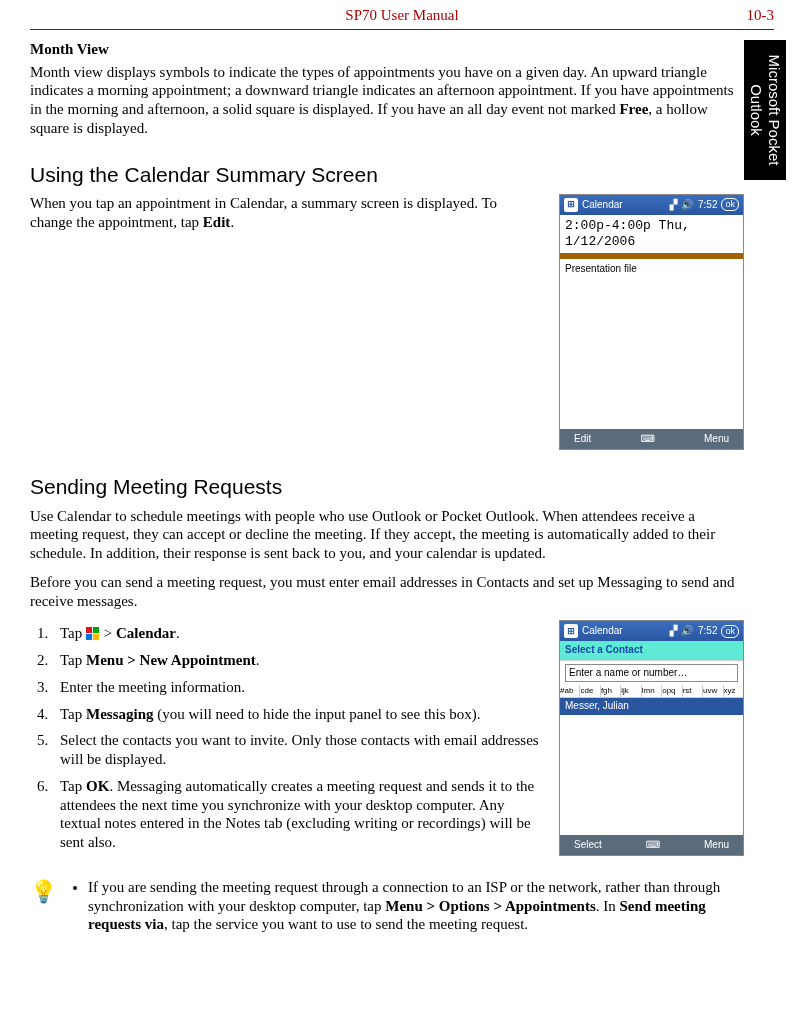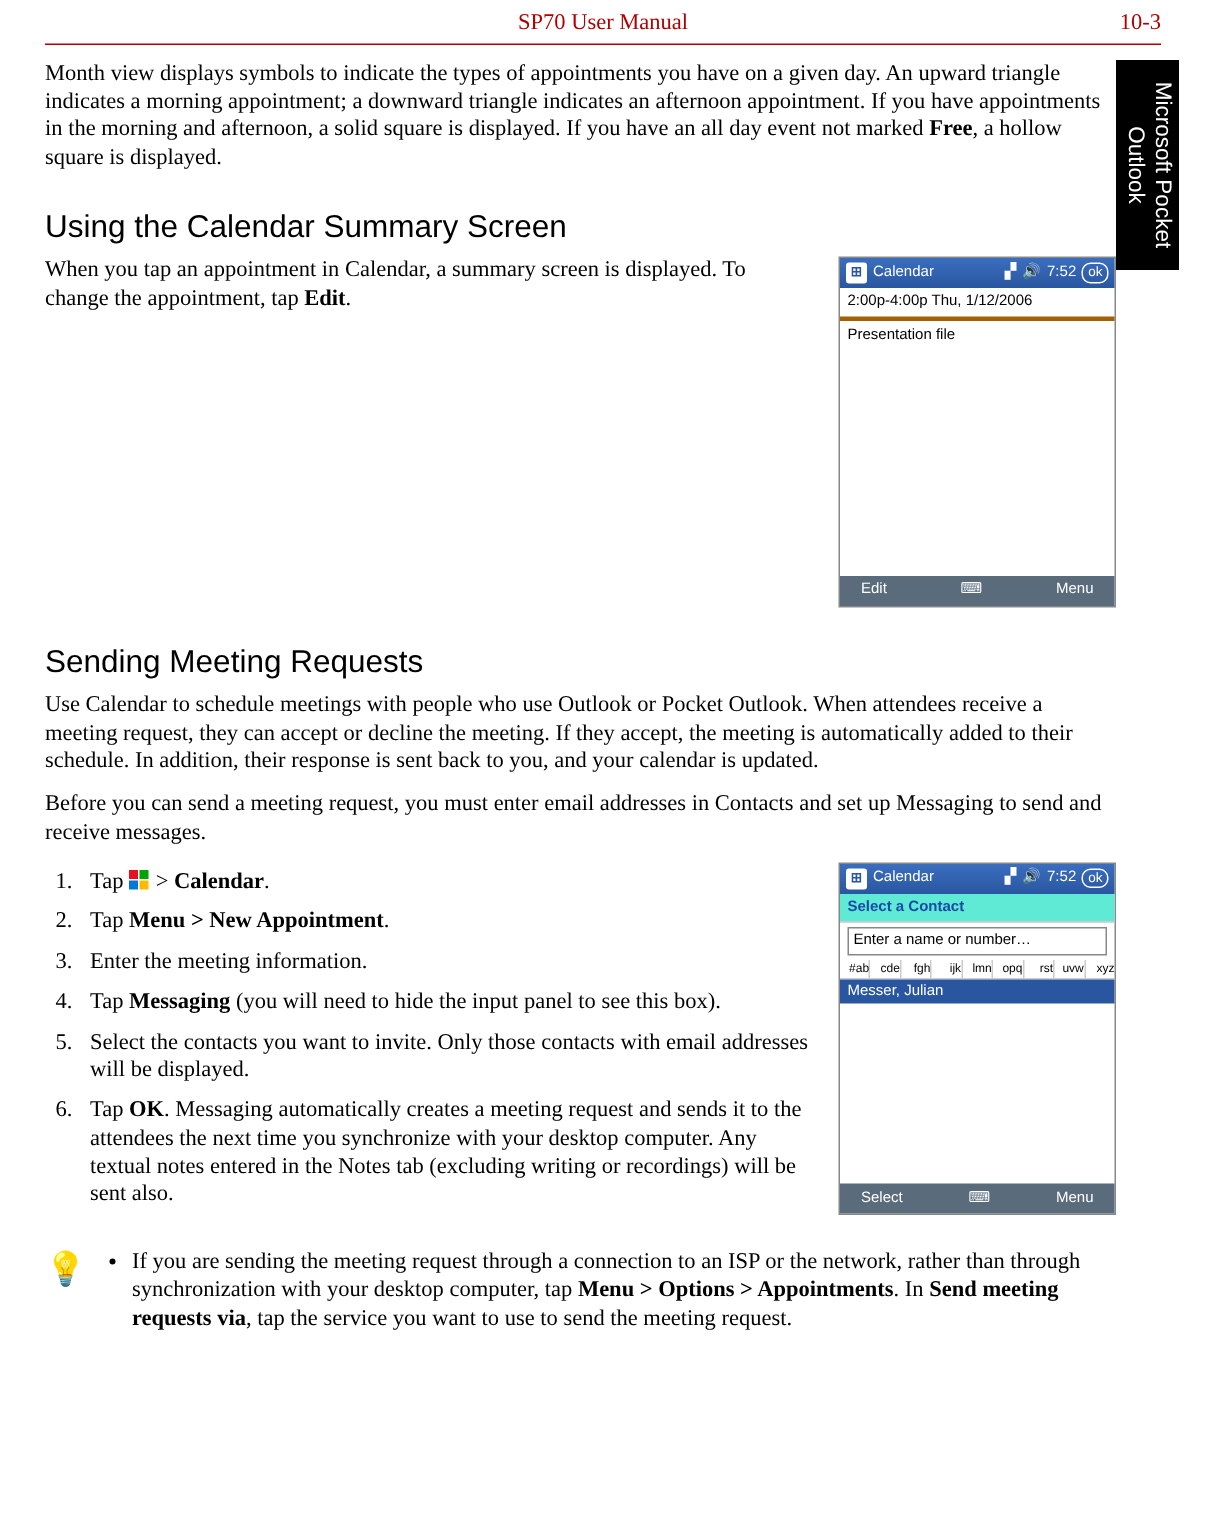--- a/index.html
+++ b/index.html
@@ -97,38 +97,38 @@
   .shot .titlebar .spacer { flex:1; }
   .shot .titlebar .ok { border:1px solid #fff; border-radius:6px; padding:0 3px; font-size:9px;}
   .shot .banner {
     background: #e8e8e8;
     padding: 3px 5px;
     font-weight: bold;
     border-bottom: 1px solid #ccc;
     display:flex; justify-content:space-between; align-items:center;
   }
   .shot .banner .bell { font-size:11px; color:#c6a300; }
-  .shot .subline { padding: 3px 5px; font-size:10px; border-bottom:3px solid #a16207; }
+  .shot .subline { padding: 3px 5px; font-size:13px; border-bottom:6px solid #a16207;font-family:Liberation Mono, monospace; }
   .shot .body { height: 170px; padding:4px 5px; }
   .shot .softbar {
     background: #5a6b7c;
     color:#fff;
     display:flex;
     justify-content:space-between;
     align-items:center;
     height:20px;
     padding:0 14px;
     font-size:10px;
   }
   .shot .softbar .kbd { width:18px; text-align:center; }
 
   .shot .selectline { background:#5eead4; color:#1a4aa8; font-weight:bold; padding:3px 5px; border-bottom:1px solid #ccc;}
   .shot .inputbox { margin:3px 5px; border:1px solid #888; padding:2px 3px; font-size:10px;}
   .shot .alpha { display:flex; font-size:8px; border-bottom:1px solid #ccc; }
-  .shot .alpha span { flex:1; text-align:right; border-right:1px solid #ccc; padding:1px 0;}
+  .shot .alpha span { flex:1; text-align:left; border-right:1px solid #ccc; padding:1px 0;}
   .shot .alpha span:last-child{border-right:none;}
   .shot .listsel { background:#2a56a0; color:#fff; padding:2px 5px; font-size:10px;}
   .shot .body2 { height:120px; }
 
   ol.steps {
     padding-left: 22px;
     margin-top: 4px;
   }
   ol.steps li {
     margin-bottom: 8px;
@@ -172,20 +172,21 @@
 
 <div class="side-tab">
   <div class="rot">
     <span>Microsoft Pocket</span><br>
     <span>Outlook</span>
   </div>
 </div>
 
 <div class="content">
 
+  <div class="section-bold">Month View</div>
   <p class="para">
     <span>Month view displays symbols to indicate the types of appointments you have on a given day. An upward triangle indicates a morning appointment; a downward triangle indicates an afternoon appointment. If you have appointments in the morning and afternoon, a solid square is displayed. If you have an all day event not marked </span><b>Free</b><span>, a hollow square is displayed.</span>
   </p>
 
   <div class="h2">Using the Calendar Summary Screen</div>
   <div class="two-col">
     <div class="left">
       <p class="para">
         <span>When you tap an appointment in Calendar, a summary screen is displayed. To change the appointment, tap </span><b>Edit</b><span>.</span>
       </p>

